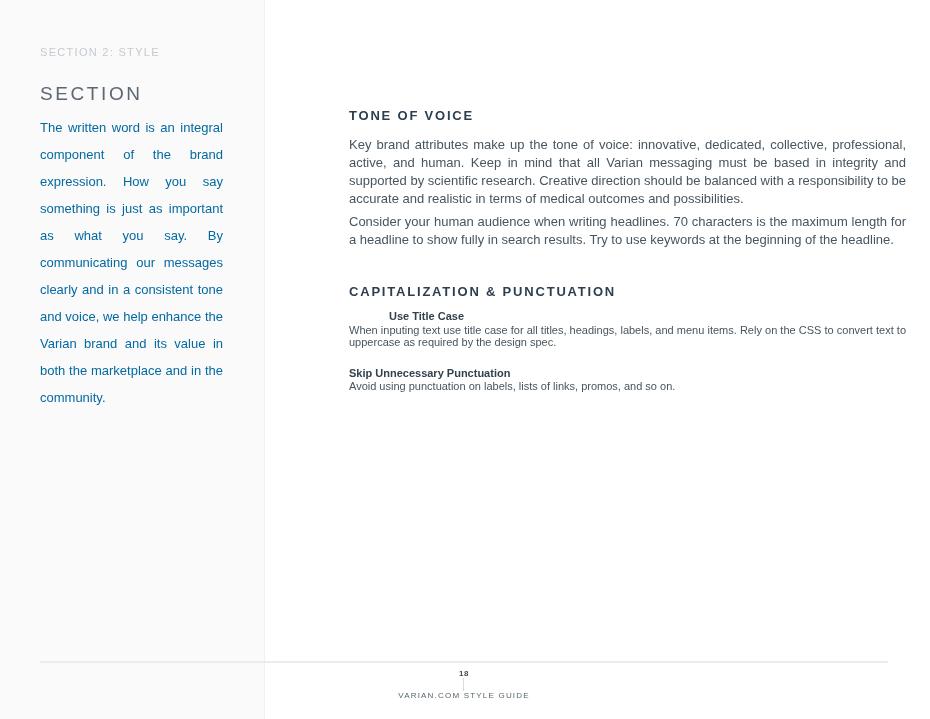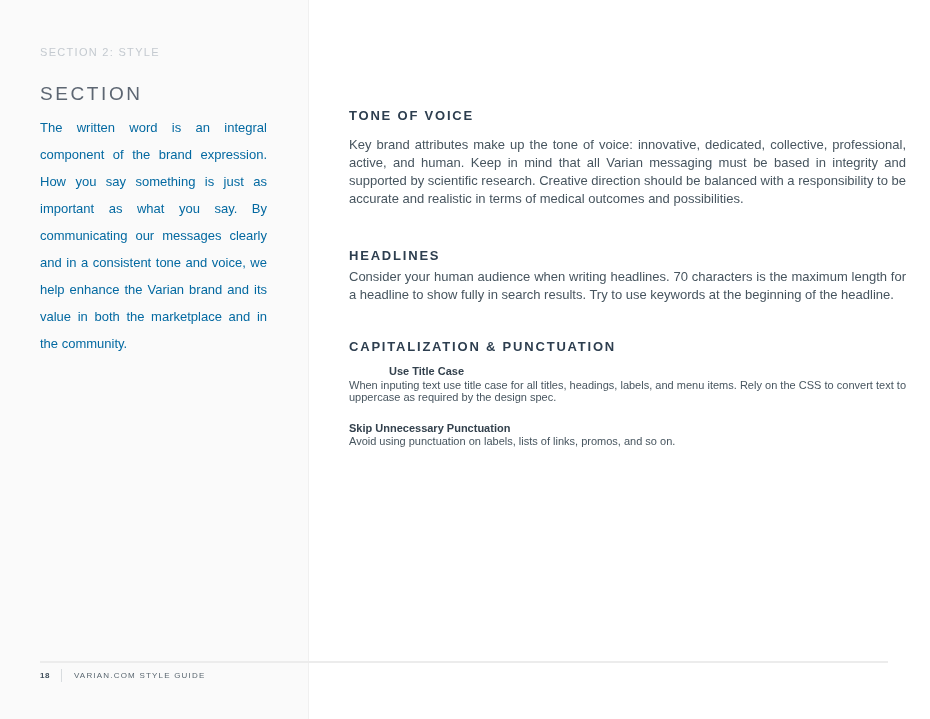--- a/index.html
+++ b/index.html
@@ -9,21 +9,21 @@
     font-family: "Liberation Sans", sans-serif;
     overflow: hidden;
     position: relative;
   }
   .page { position: relative; width: 930px; height: 719px; }
 
   
   .left-col {
     position: absolute;
     left: 0; top: 0;
-    width: 309px; height: 719px;
+    width: 265px; height: 719px;
     background: #fafafa;
     border-right: 1px solid #f0f0f0;
   }
   .left-inner { padding: 46px 41px 0 40px; }
   .section-label {
     font-size: 11px;
     letter-spacing: 1.3px;
     color: #c4cad0;
     font-weight: 400;
   }
@@ -83,20 +83,21 @@
 
   
   .footer {
     position: absolute;
     left: 40px; top: 661px;
     width: 848px;
     border-top: 2px solid #ececec;
     padding-top: 6px;
     display: flex;
     align-items: center;
+    flex-direction: column;
   }
   .page-number {
     font-size: 8px;
     font-weight: 700;
     color: #3f4e5a;
     letter-spacing: 0.5px;
   }
   .footer-sep {
     width: 1px; height: 13px;
     background: #d8dcdf;
@@ -122,21 +123,20 @@
   </aside>
 
   <main class="right-col">
 
     <section class="sec-tone">
       <h2 class="sec-heading">TONE OF VOICE</h2>
       <p class="sec-body">Key brand attributes make up the tone of voice: innovative, dedicated, collective, professional, active, and human. Keep in mind that all Varian messaging must be based in integrity and supported by scientific research. Creative direction should be balanced with a responsibility to be accurate and realistic in terms of medical outcomes and possibilities.</p>
     </section>
 
     <section class="sec-headlines">
-      <h2 class="sec-heading">HEADLINES</h2>
       <p class="sec-body">Consider your human audience when writing headlines. 70 characters is the maximum length for a headline to show fully in search results. Try to use keywords at the beginning of the headline.</p>
     </section>
 
     <section class="sec-cap">
       <h2 class="sec-heading">CAPITALIZATION &amp; PUNCTUATION</h2>
 
       <h3 class="sub-heading sub-1">Use Title Case</h3>
       <p class="sub-body">When inputing text use title case for all titles, headings, labels, and menu items. Rely on the CSS to convert text to uppercase as required by the design spec.</p>
 
       <h3 class="sub-heading sub-2">Skip Unnecessary Punctuation</h3>

